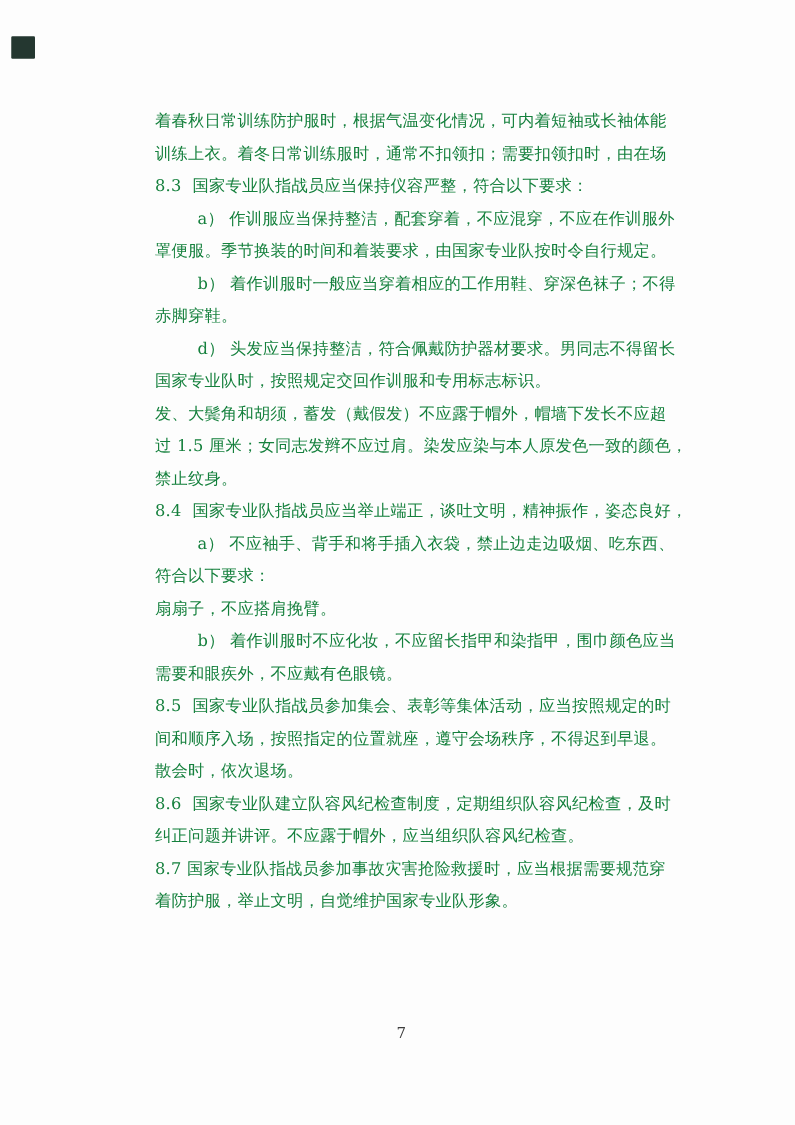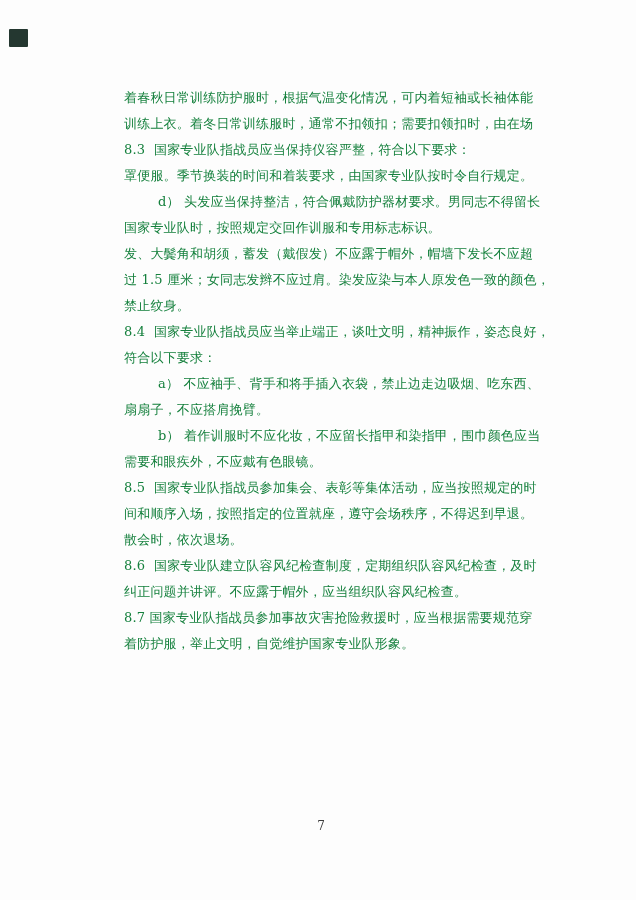--- a/index.html
+++ b/index.html
@@ -58,29 +58,32 @@
 </style>
 </head>
 <body>
 
 <div class="page">
   <div class="scan-artifact"></div>
   <div class="text-block" id="lines-container">
       <div class="line">着春秋日常训练防护服时，根据气温变化情况，可内着短袖或长袖体能</div>
       <div class="line">训练上衣。着冬日常训练服时，通常不扣领扣；需要扣领扣时，由在场</div>
       <div class="line">8.3  国家专业队指战员应当保持仪容严整，符合以下要求：</div>
+      <div class="line indent">a） 作训服应当保持整洁，配套穿着，不应混穿，不应在作训服外</div>
       <div class="line">罩便服。季节换装的时间和着装要求，由国家专业队按时令自行规定。</div>
+      <div class="line indent">b） 着作训服时一般应当穿着相应的工作用鞋、穿深色袜子；不得</div>
+      <div class="line">赤脚穿鞋。</div>
       <div class="line indent">d） 头发应当保持整洁，符合佩戴防护器材要求。男同志不得留长</div>
       <div class="line">国家专业队时，按照规定交回作训服和专用标志标识。</div>
       <div class="line">发、大鬓角和胡须，蓄发（戴假发）不应露于帽外，帽墙下发长不应超</div>
       <div class="line">过 1.5 厘米；女同志发辫不应过肩。染发应染与本人原发色一致的颜色，</div>
       <div class="line">禁止纹身。</div>
       <div class="line">8.4  国家专业队指战员应当举止端正，谈吐文明，精神振作，姿态良好，</div>
+      <div class="line indent">a） 不应袖手、背手和将手插入衣袋，禁止边走边吸烟、吃东西、</div>
       <div class="line">符合以下要求：</div>
-      <div class="line indent">a） 不应袖手、背手和将手插入衣袋，禁止边走边吸烟、吃东西、</div>
       <div class="line">扇扇子，不应搭肩挽臂。</div>
       <div class="line indent">b） 着作训服时不应化妆，不应留长指甲和染指甲，围巾颜色应当</div>
       <div class="line">需要和眼疾外，不应戴有色眼镜。</div>
       <div class="line">8.5  国家专业队指战员参加集会、表彰等集体活动，应当按照规定的时</div>
       <div class="line">间和顺序入场，按照指定的位置就座，遵守会场秩序，不得迟到早退。</div>
       <div class="line">散会时，依次退场。</div>
       <div class="line">8.6  国家专业队建立队容风纪检查制度，定期组织队容风纪检查，及时</div>
       <div class="line">纠正问题并讲评。不应露于帽外，应当组织队容风纪检查。</div>
       <div class="line">8.7 国家专业队指战员参加事故灾害抢险救援时，应当根据需要规范穿</div>
       <div class="line">着防护服，举止文明，自觉维护国家专业队形象。</div>

